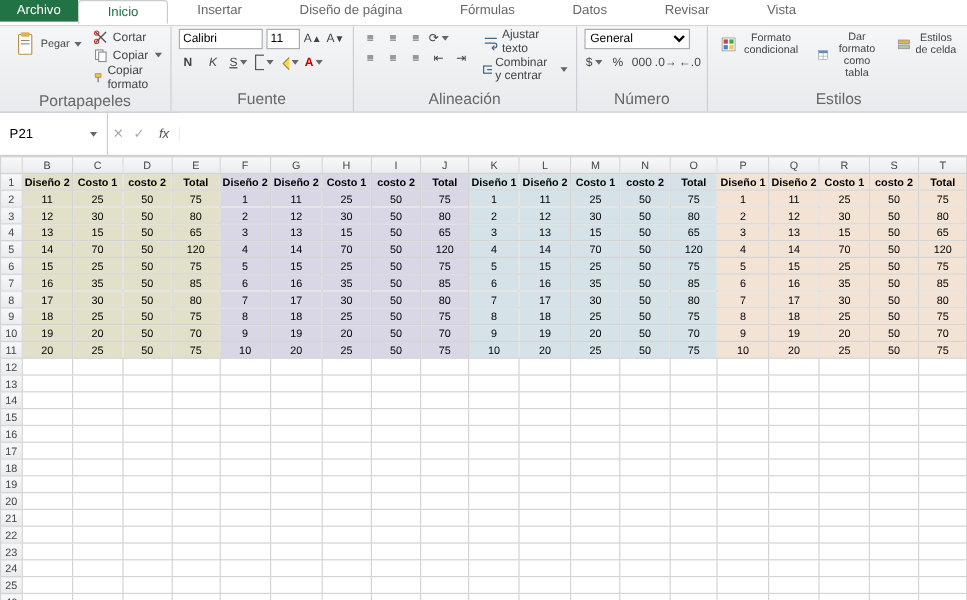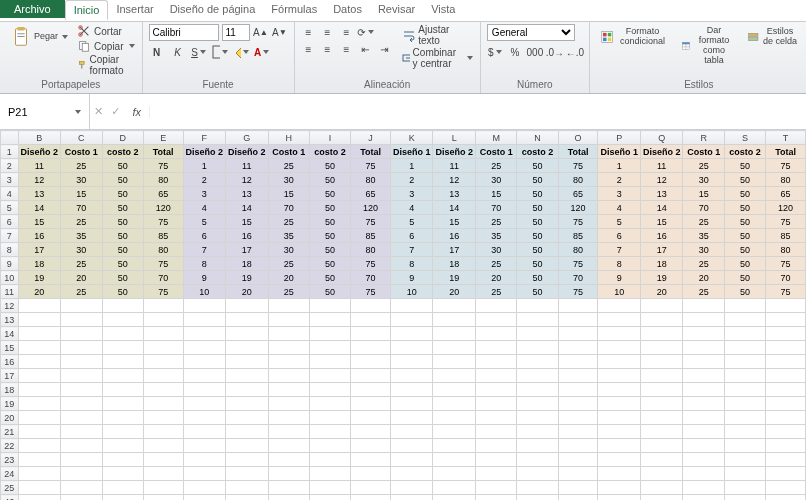--- a/index.html
+++ b/index.html
@@ -1,24 +1,24 @@
 <!DOCTYPE html>
 <html><head>
 <meta charset="utf-8">
 <style>
 *{margin:0;padding:0;box-sizing:border-box;font-family:"Segoe UI",Tahoma,sans-serif}
 body{background:#fff;width:806px;height:500px;overflow:hidden;font-size:11px}
 .tabs{background:#fff;height:22px;display:flex;align-items:flex-start;border-bottom:1px solid #ccc}
-.tab{padding:3px 8px;color:#666;font-size:11px;cursor:pointer}
+.tab{padding:3px 24px;color:#666;font-size:11px;cursor:pointer}
 .tab.file{background:#217346;color:#fff;padding:3px 14px}
 .tab.active{background:#fff;color:#217346;border:1px solid #ccc;border-bottom:1px solid #fff;margin-bottom:-1px;border-radius:3px 3px 0 0}
 .ribbon{background:linear-gradient(#f5f6f7,#e8eaed);border-bottom:1px solid #b5bac0;height:72px;display:flex;font-size:10px;color:#444}
 .rgroup{border-right:1px solid #ccd0d5;padding:2px 6px;display:flex;flex-direction:column;justify-content:space-between}
 .rgroup-content{display:flex;gap:4px;align-items:flex-start;flex:1}
-.rgroup-label{text-align:center;font-size:10px;color:#666;padding-bottom:1px}
+.rgroup-label{text-align:center;font-size:13px;color:#666;padding-bottom:1px}
 .bigbtn{display:flex;flex-direction:row;align-items:center;padding:2px 4px;cursor:pointer;gap:2px}
 .bigbtn svg{width:22px;height:22px}
 .lbl{font-size:9px;text-align:center;line-height:1.1}
 .stack{display:flex;flex-direction:column;gap:1px}
 .srow{display:flex;align-items:center;gap:3px;cursor:pointer;padding:0 1px}
 .srow svg{width:14px;height:14px}
 .formula-bar{height:36px;border-bottom:1px solid #ccd0d5;display:flex;align-items:center;background:#fff}
 .namebox{width:90px;border-right:1px solid #ccd0d5;padding:0 8px;font-size:11px;display:flex;align-items:center;justify-content:space-between;height:100%}
 .fx{padding:0 8px;font-style:italic;color:#555;border-right:1px solid #eee}
 .sheet-wrap{height:384px;overflow:auto}

